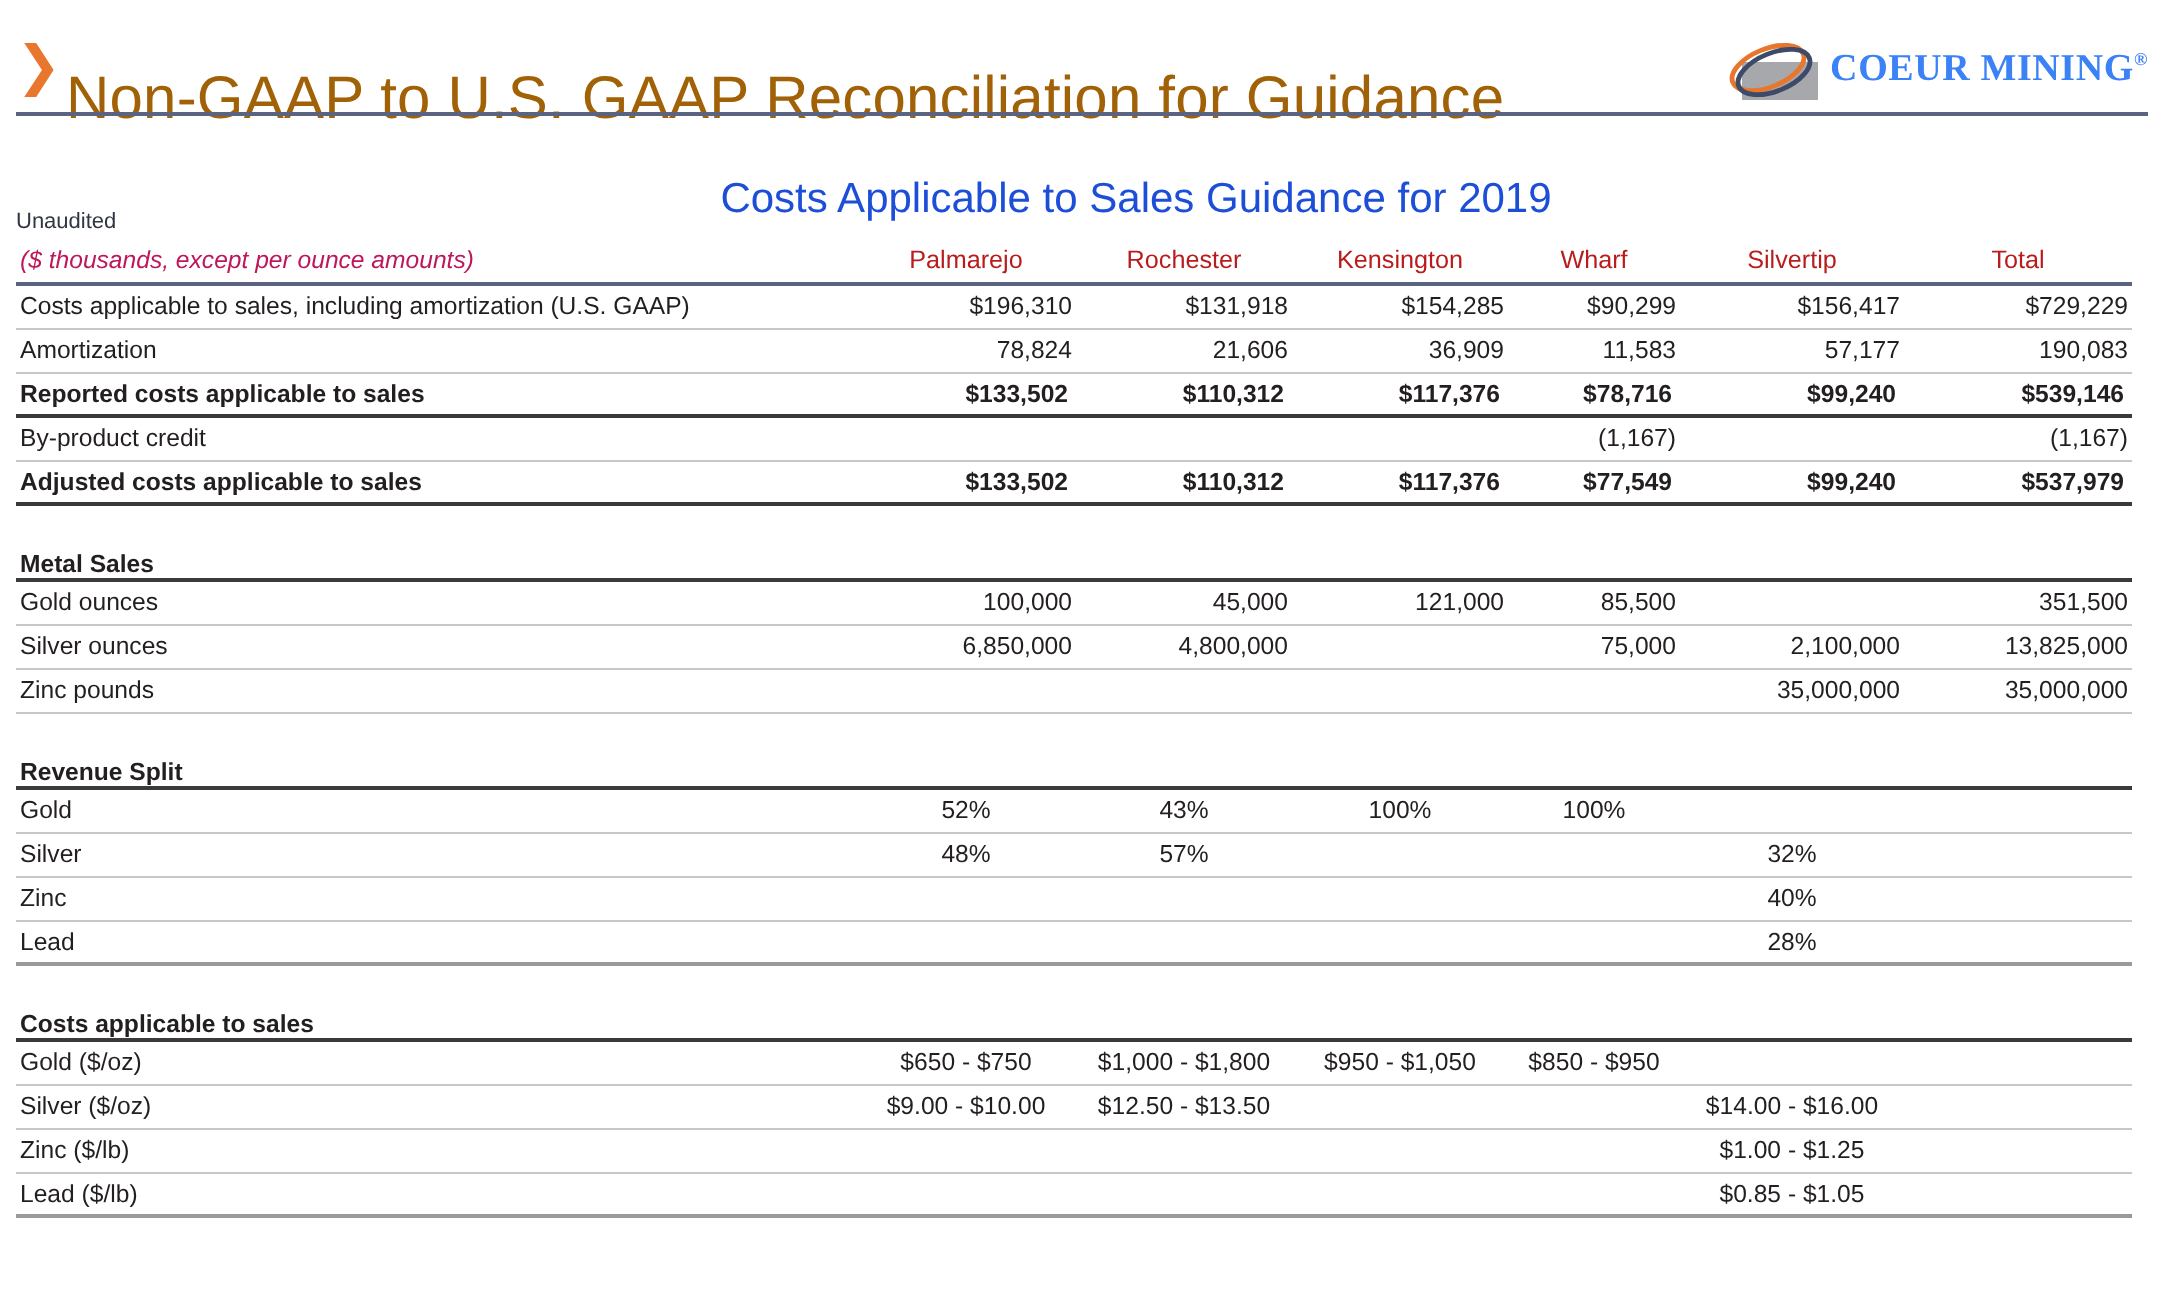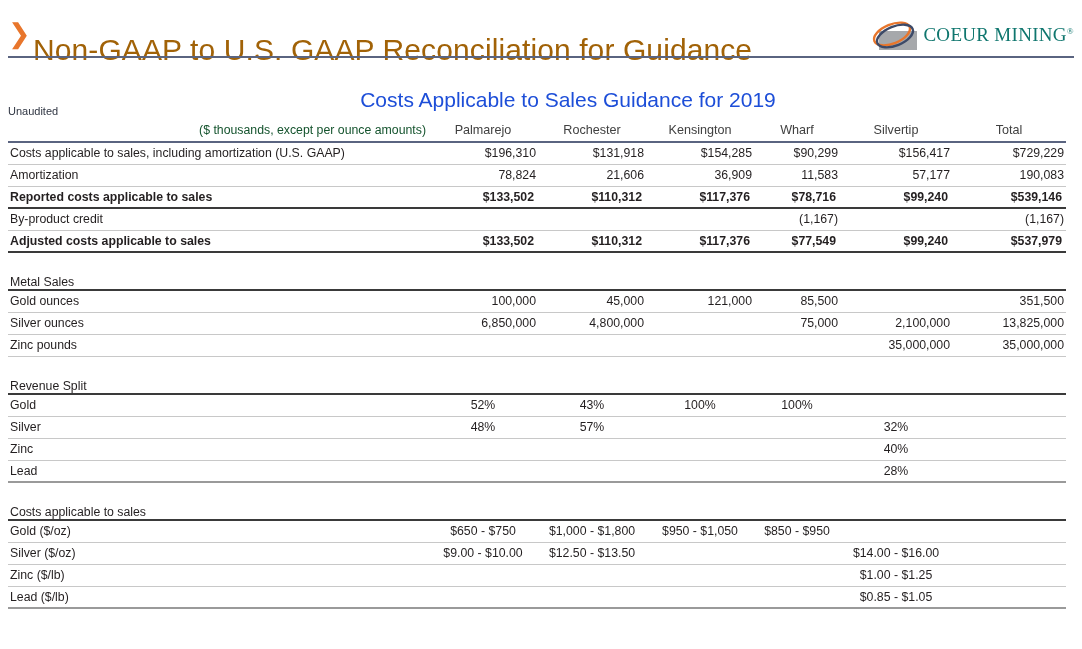--- a/index.html
+++ b/index.html
@@ -52,22 +52,22 @@
   .logo-mark .plate {
     position: absolute;
     left: 9px; top: 12px;
     width: 38px; height: 19px;
     background: #a6a8ab;
   }
   .logo-mark svg { position: absolute; left: 0; top: 0; }
   .logo-text {
     font-family: "Liberation Serif", serif;
     font-size: 19px;
-    font-weight: 400;
-    color: #0f766e;
+    font-weight: 700;
+    color: #3b82f6;
     letter-spacing: 0.3px;
     white-space: nowrap;
   }
   .logo-text .reg {
     font-size: 9px;
     vertical-align: super;
   }
   .header-rule {
     position: absolute;
     left: 8px; right: 8px; top: 56px;
@@ -121,36 +121,36 @@
     border-bottom: 1px solid #c8c8c8;
     white-space: nowrap;
     overflow: hidden;
   }
   td.lbl { text-align: left; padding-left: 2px; }
   td.num { text-align: right; padding-right: 4px; }
   td.ctr { text-align: center; }
 
   
   tr.colhead th {
-    color: #404040;
+    color: #b91c1c;
     font-size: 12.6px;
     font-weight: 400;
     border-bottom: 2px solid #5a6480;
     height: 24px;
   }
-  tr.colhead th.lbl { color: #14532d; font-size: 12.3px; text-align: right; }
+  tr.colhead th.lbl { color: #be185d; font-size: 12.3px; text-align: left; font-style: italic; }
   tr.colhead th.ctr { text-align: center; }
 
   
   tr.bold td { font-weight: 700; border-bottom: 2px solid #3a3a3a; }
   tr.bold td.num { padding-right: 4px; }
 
   
   tr.section td {
-    font-weight: 400;
+    font-weight: 700;
     border-bottom: 2px solid #3a3a3a;
     padding-top: 6px;
     height: 26px;
     vertical-align: bottom;
   }
   tr.spacer td {
     height: 12px;
     border-bottom: none;
     padding: 0;
   }

